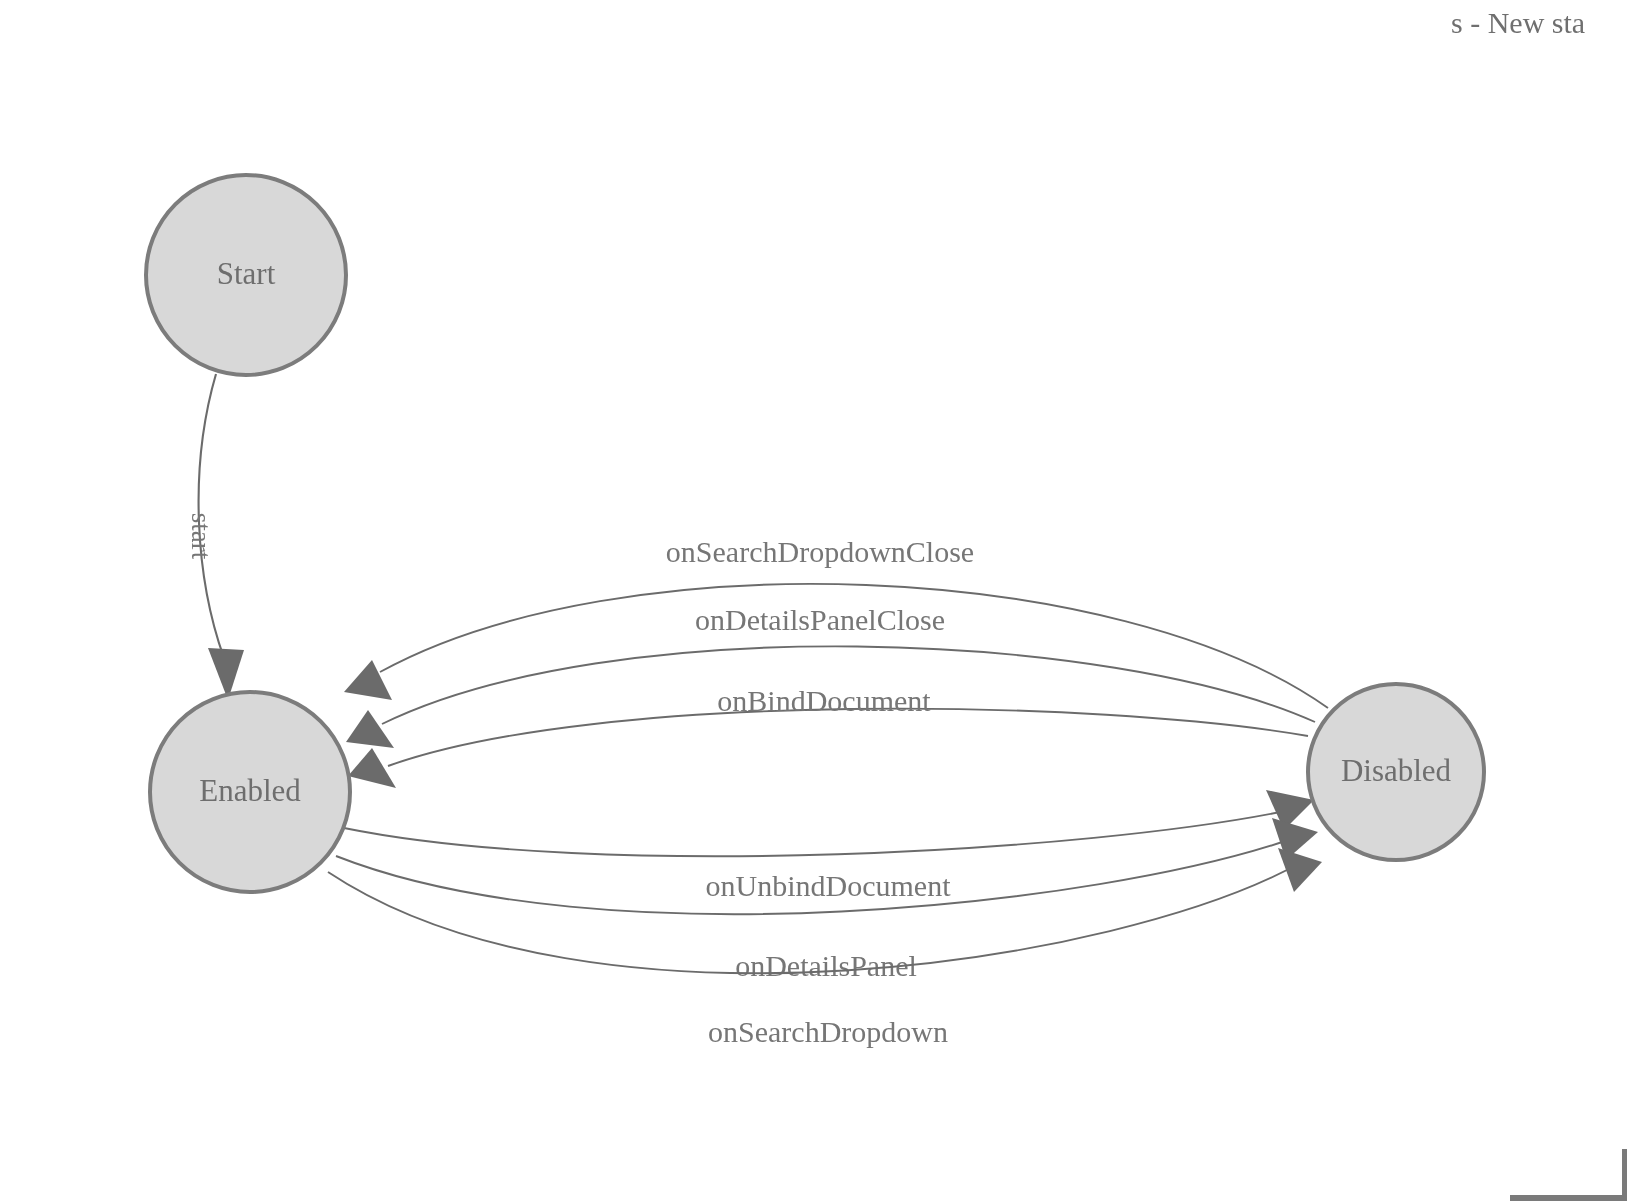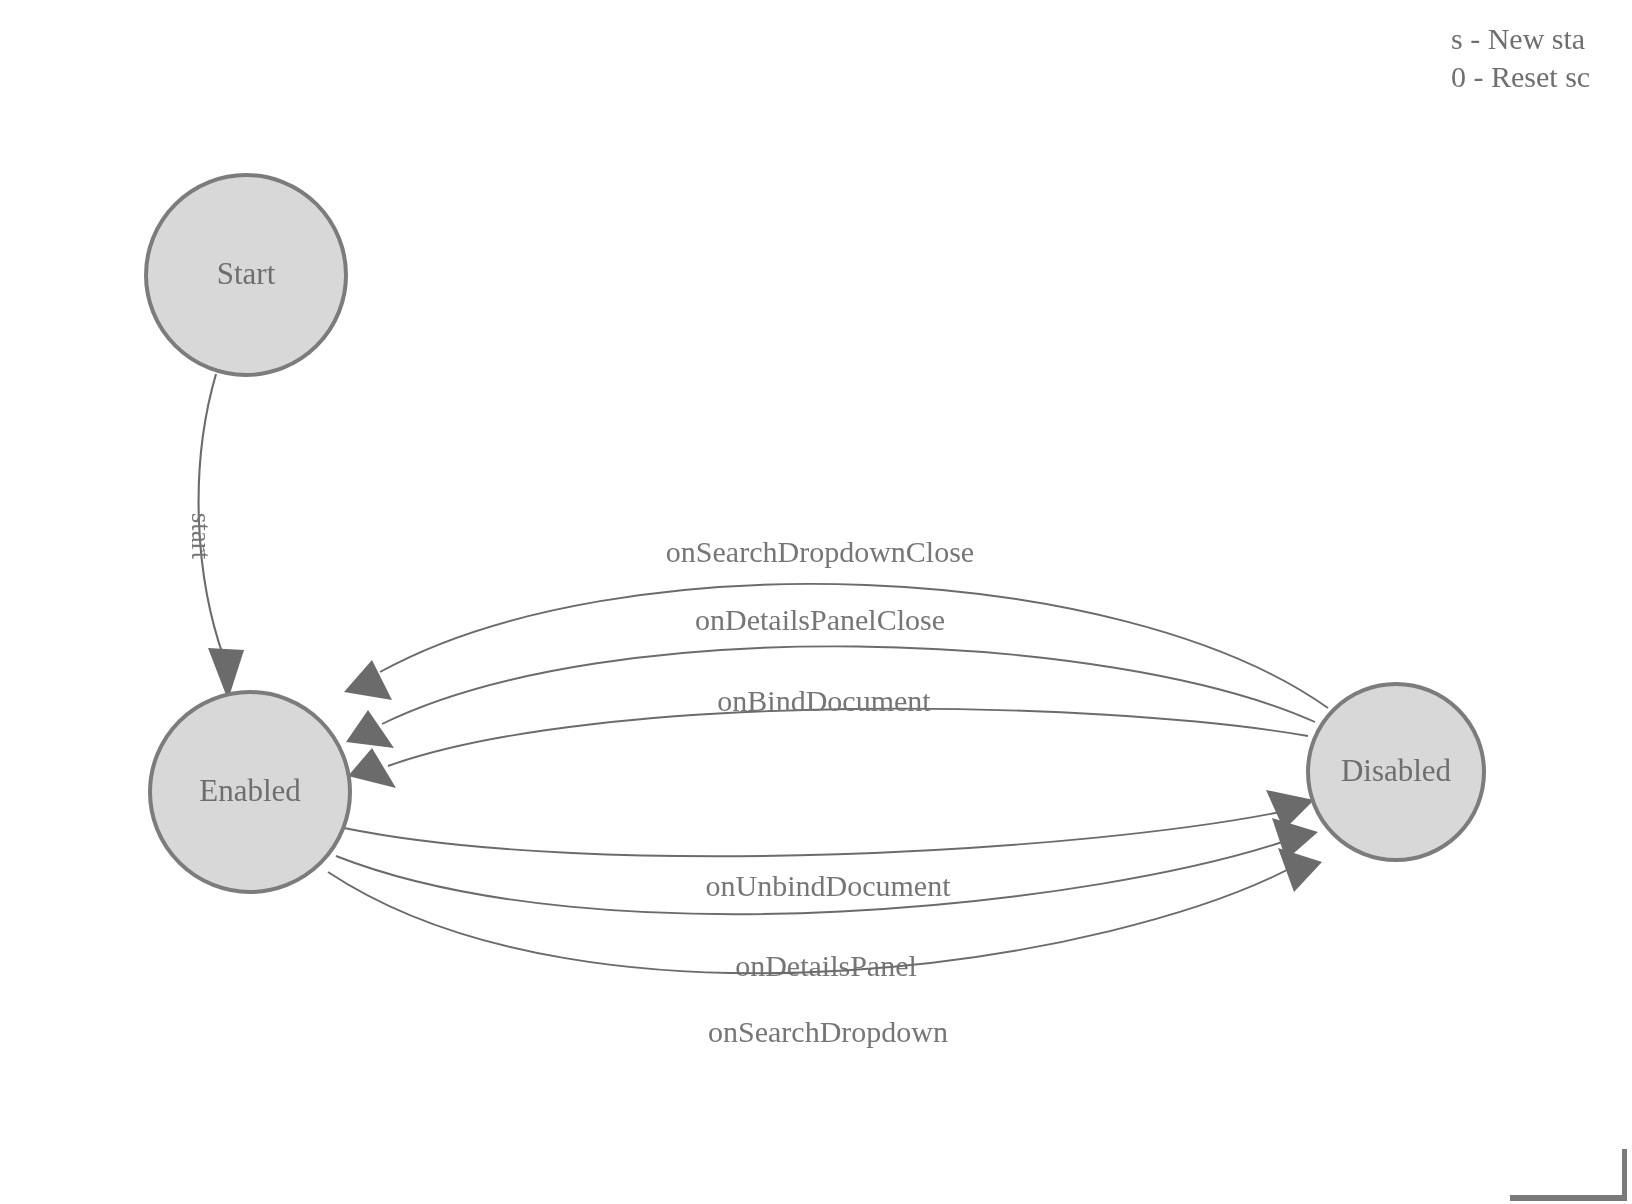--- a/index.html
+++ b/index.html
@@ -60,21 +60,21 @@
   }
   .edge-label-rot {
     fill: #767676;
     font-family: "Liberation Serif", "DejaVu Serif", serif;
     font-size: 27px;
     text-anchor: middle;
   }
   #help-overlay {
     position: absolute;
     right: 0;
-    top: 16px;
+    top: 0;
     width: 210px;
     height: 160px;
     overflow: hidden;
     padding-top: 4px;
     box-sizing: border-box;
   }
   .help-line {
     color: #6f6f6f;
     font-family: "Liberation Serif", "DejaVu Serif", serif;
     font-size: 30px;
@@ -167,21 +167,20 @@
 
     <g>
       <circle class="node-circle" cx="1396" cy="772" r="88"></circle>
       <text class="node-label" x="1396" y="774">Disabled</text>
     </g>
 
   </svg>
 
   <div id="help-overlay">
     <div class="help-line">s - New sta</div>
-    <div class="help-line">0 - Reset sc</div>
   </div>
 
   <div id="scroll-corner">
     <div class="h-bar"></div>
     <div class="v-bar"></div>
   </div>
 
 </div>
 
 </body></html>

